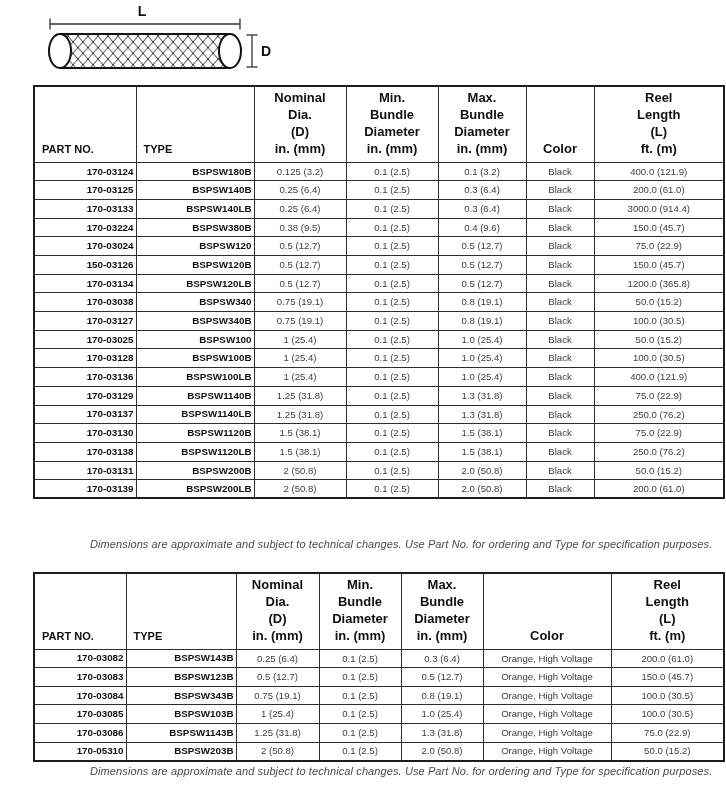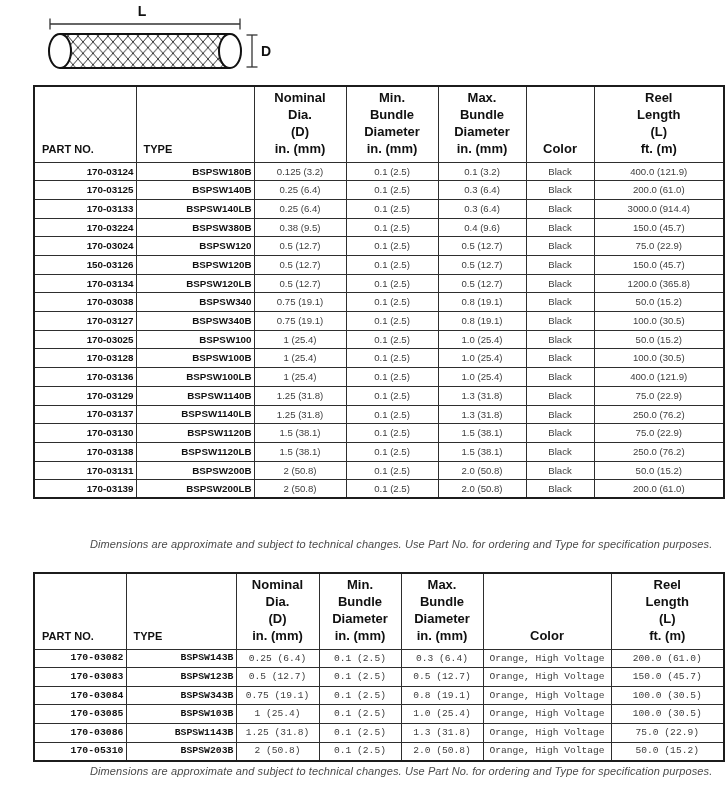--- a/index.html
+++ b/index.html
@@ -25,21 +25,21 @@
     text-align:center; padding:3px 2px 4px;
   }
   th.left { text-align:left; font-size:11px; padding-left:7px; padding-bottom:5px; }
   #t1 th { height:55px; }
   #t2 th { height:58px; }
 
   td {
     font-size:9.6px; color:#3c3c3c; text-align:center;
     height:18.7px; padding:0 2px; line-height:1;
   }
-  #t2 td { height:18.6px;font-family:Liberation Mono, monospace; }
+  #t2 td { height:18.6px; }
   td.c0, td.c1 {
     text-align:right; font-weight:bold; color:#101010;
     font-size:9.8px; padding-left:5px;
   }
 
   
   #t1 col.w0{width:102px} #t1 col.w1{width:118px} #t1 col.w2{width:92px}
   #t1 col.w3{width:92px}  #t1 col.w4{width:88px}  #t1 col.w5{width:68px}
   #t1 col.w6{width:130px}
   

